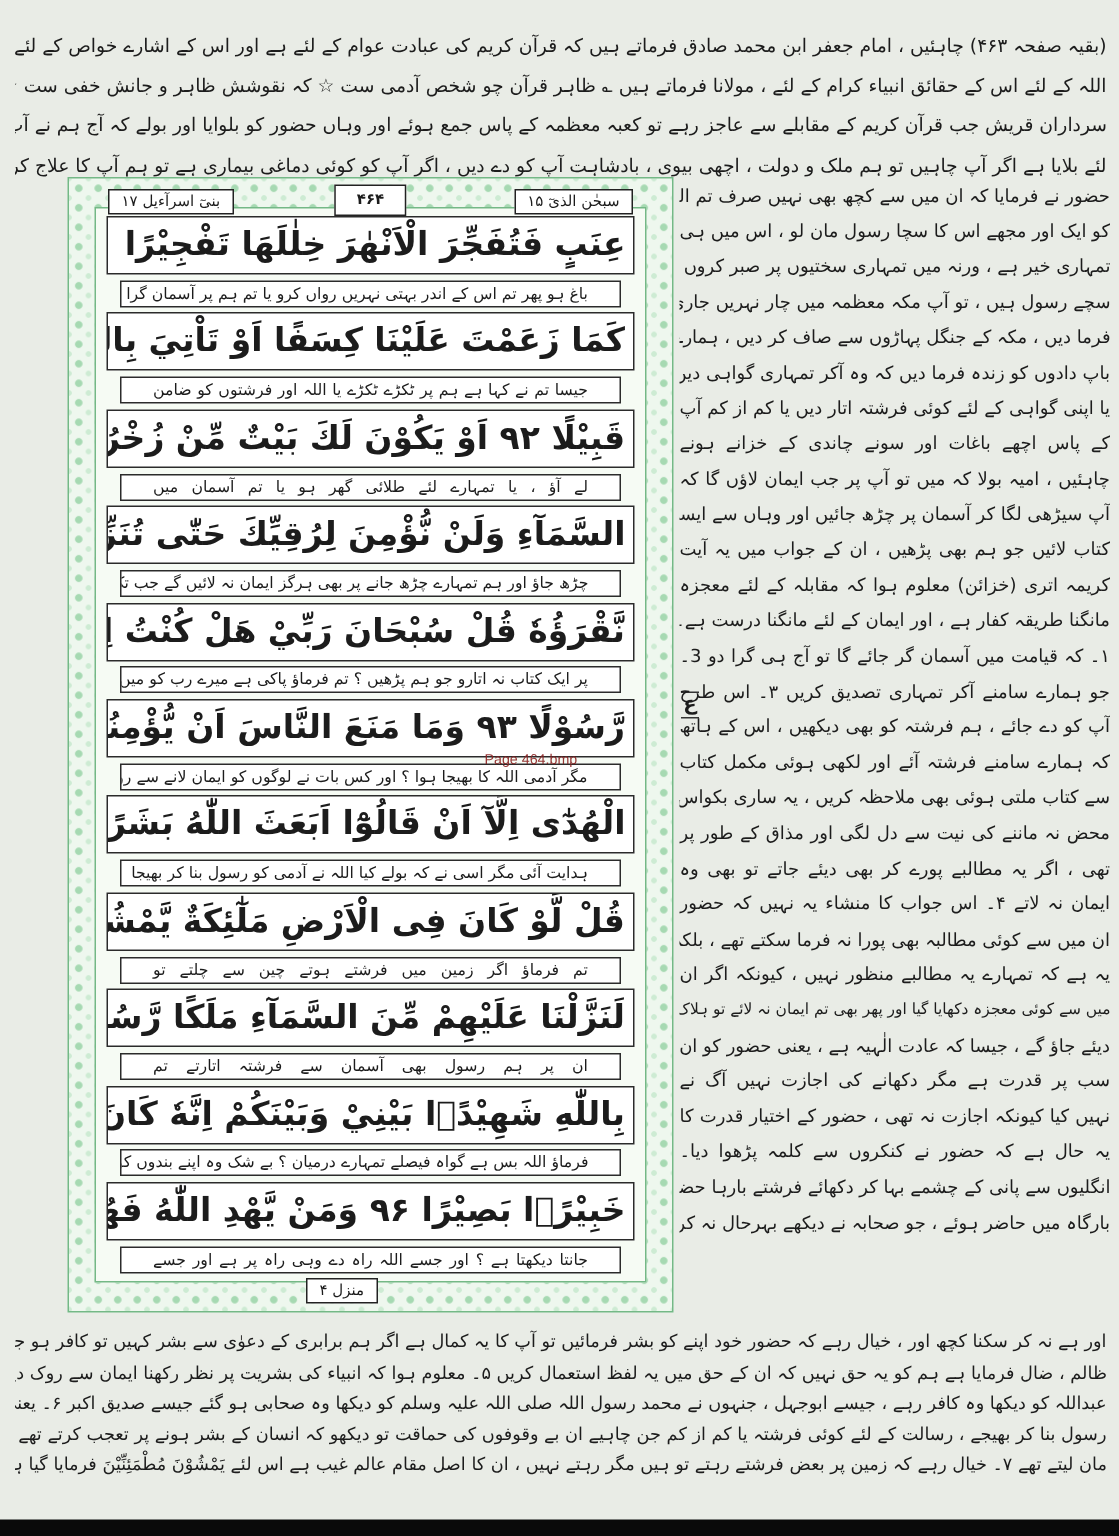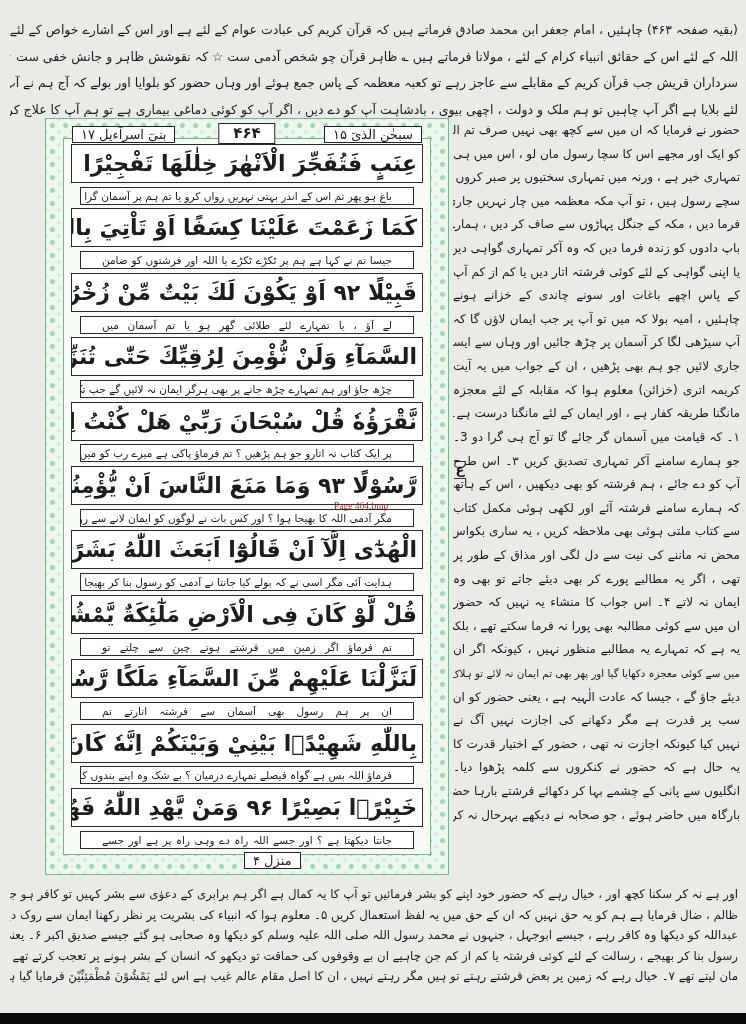--- a/index.html
+++ b/index.html
@@ -17,33 +17,33 @@
       background-size:13px 13px,13px 13px;background-position:0 0,6.5px 6.5px;
       padding:19px 17px;}
   .frame-inner{border:1px solid #74b886;background:#f6fbf4;height:100%;box-sizing:border-box;
       display:flex;flex-direction:column;justify-content:space-between;padding:5px 7px;}
   .ar{direction:rtl;font-weight:bold;font-size:22px;line-height:37px;height:39px;
       border:1px solid #2b2b2b;background:#fff;padding:0 5px;box-sizing:border-box;
       text-align:justify;text-align-last:justify;overflow:hidden;white-space:nowrap;}
   .ur{direction:rtl;font-size:10.5px;line-height:16px;height:18px;border:1px solid #2b2b2b;
       background:#fff;margin:0 9px;padding:0 21px;box-sizing:border-box;
       text-align:justify;text-align-last:justify;overflow:hidden;white-space:nowrap;}
-  .cart{position:absolute;background:#fff;border:1px solid #222;font-size:13px;
+  .cart{position:absolute;background:#fff;border:1px solid #222;font-size:10px;
       line-height:15px;padding:0 8px;direction:rtl;white-space:nowrap;}
   .cart-juz{top:7px;right:26px;text-align:center;}
-  .cart-page{top:4px;left:50%;transform:translateX(-50%);font-size:15px;font-weight:bold;
+  .cart-page{top:4px;left:50%;transform:translateX(-50%);font-size:10px;font-weight:bold;
       line-height:19px;padding:0 14px;}
   .cart-surah{top:7px;left:26px;}
-  .cart-manzil{bottom:5px;left:158px;margin-left:40px;}
+  .cart-manzil{bottom:5px;left:158px;}
   
   .ruku{position:absolute;left:452px;top:460px;width:16px;text-align:center;}
   .ruku .bar{display:block;height:0;border-top:1px solid #333;margin:1px 2px;}
   .ruku .ain{display:block;font-size:13px;font-weight:bold;line-height:14px;}
   
-  .watermark{position:absolute;left:334px;top:501px;font-family:Liberation Serif, serif;
+  .watermark{position:absolute;left:323px;top:501px;font-family:Liberation Sans, sans-serif;
       font-size:9.5px;color:#8b2121;opacity:.9;}
   
   .right-col{position:absolute;left:453px;top:119px;width:287px;direction:rtl;}
   .rline{font-size:12px;line-height:23.62px;height:23.62px;text-align:justify;
       text-align-last:justify;overflow:hidden;white-space:nowrap;}
   .rline.small{font-size:10.3px;}
   
   .bottom-block{position:absolute;left:10px;top:884px;width:728px;direction:rtl;}
   .bline{font-size:11.8px;line-height:20.6px;height:20.6px;text-align:justify;
       text-align-last:justify;overflow:hidden;white-space:nowrap;}
@@ -75,21 +75,21 @@
       <div class="ur">جیسا تم نے کہا ہے ہم پر ٹکڑے ٹکڑے یا اللہ اور فرشتوں کو ضامن</div>
       <div class="ar">قَبِيْلًا ۹۲ اَوْ يَكُوْنَ لَكَ بَيْتٌ مِّنْ زُخْرُفٍ اَوْ تَرْقٰى فِي</div>
       <div class="ur">لے آؤ ، یا تمہارے لئے طلائی گھر ہو یا تم آسمان میں</div>
       <div class="ar">السَّمَآءِ وَلَنْ نُّؤْمِنَ لِرُقِيِّكَ حَتّٰى تُنَزِّلَ عَلَيْنَا كِتٰبًا</div>
       <div class="ur">چڑھ جاؤ اور ہم تمہارے چڑھ جانے پر بھی ہرگز ایمان نہ لائیں گے جب تک ہم</div>
       <div class="ar">نَّقْرَؤُهٗ قُلْ سُبْحَانَ رَبِّيْ هَلْ كُنْتُ اِلَّا بَشَرًا</div>
       <div class="ur">پر ایک کتاب نہ اتارو جو ہم پڑھیں ؟ تم فرماؤ پاکی ہے میرے رب کو میں کون ہوں</div>
       <div class="ar">رَّسُوْلًا ۹۳ وَمَا مَنَعَ النَّاسَ اَنْ يُّؤْمِنُوْٓا اِذْ جَآءَهُمُ</div>
       <div class="ur">مگر آدمی اللہ کا بھیجا ہوا ؟ اور کس بات نے لوگوں کو ایمان لانے سے روکا جب انہیں پاس</div>
       <div class="ar">الْهُدٰٓى اِلَّآ اَنْ قَالُوْٓا اَبَعَثَ اللّٰهُ بَشَرًا رَّسُوْلًا ۹۴</div>
-      <div class="ur">ہدایت آئی مگر اسی نے کہ بولے کیا جانتا نے آدمی کو رسول بنا کر بھیجا</div>
+      <div class="ur">ہدایت آئی مگر اسی نے کہ بولے کیا اللہ نے آدمی کو رسول بنا کر بھیجا</div>
       <div class="ar">قُلْ لَّوْ كَانَ فِى الْاَرْضِ مَلٰٓئِكَةٌ يَّمْشُوْنَ مُطْمَئِنِّيْنَ</div>
       <div class="ur">تم فرماؤ اگر زمین میں فرشتے ہوتے چین سے چلتے تو</div>
       <div class="ar">لَنَزَّلْنَا عَلَيْهِمْ مِّنَ السَّمَآءِ مَلَكًا رَّسُوْلًا ۹۵ قُلْ كَفٰى</div>
       <div class="ur">ان پر ہم رسول بھی آسمان سے فرشتہ اتارتے تم</div>
       <div class="ar">بِاللّٰهِ شَهِيْدًۢا بَيْنِيْ وَبَيْنَكُمْ اِنَّهٗ كَانَ بِعِبَادِهٖ</div>
       <div class="ur">فرماؤ اللہ بس ہے گواہ فیصلے تمہارے درمیان ؟ بے شک وہ اپنے بندوں کو</div>
       <div class="ar">خَبِيْرًۢا بَصِيْرًا ۹۶ وَمَنْ يَّهْدِ اللّٰهُ فَهُوَ الْمُهْتَدِ وَمَنْ</div>
       <div class="ur">جانتا دیکھتا ہے ؟ اور جسے اللہ راہ دے وہی راہ پر ہے اور جسے</div>
     </div>
   </div>
@@ -106,21 +106,21 @@
     <div class="rline">حضور نے فرمایا کہ ان میں سے کچھ بھی نہیں صرف تم اللہ</div>
     <div class="rline">کو ایک اور مجھے اس کا سچا رسول مان لو ، اس میں ہی</div>
     <div class="rline">تمہاری خیر ہے ، ورنہ میں تمہاری سختیوں پر صبر کروں گا ،</div>
     <div class="rline">سچے رسول ہیں ، تو آپ مکہ معظمہ میں چار نہریں جاری</div>
     <div class="rline">فرما دیں ، مکہ کے جنگل پہاڑوں سے صاف کر دیں ، ہمارے</div>
     <div class="rline">باپ دادوں کو زندہ فرما دیں کہ وہ آکر تمہاری گواہی دیں ،</div>
     <div class="rline">یا اپنی گواہی کے لئے کوئی فرشتہ اتار دیں یا کم از کم آپ</div>
     <div class="rline">کے پاس اچھے باغات اور سونے چاندی کے خزانے ہونے</div>
     <div class="rline">چاہئیں ، امیہ بولا کہ میں تو آپ پر جب ایمان لاؤں گا کہ</div>
     <div class="rline">آپ سیڑھی لگا کر آسمان پر چڑھ جائیں اور وہاں سے ایسی</div>
-    <div class="rline">جاری لائیں جو ہم بھی پڑھیں ، ان کے جواب میں یہ آیت</div>
+    <div class="rline">کتاب لائیں جو ہم بھی پڑھیں ، ان کے جواب میں یہ آیت</div>
     <div class="rline">کریمہ اتری (خزائن) معلوم ہوا کہ مقابلہ کے لئے معجزہ</div>
     <div class="rline">مانگنا طریقہ کفار ہے ، اور ایمان کے لئے مانگنا درست ہے۔</div>
     <div class="rline">۱۔ کہ قیامت میں آسمان گر جائے گا تو آج ہی گرا دو 3۔</div>
     <div class="rline">جو ہمارے سامنے آکر تمہاری تصدیق کریں ۳۔ اس طرح</div>
     <div class="rline">آپ کو دے جائے ، ہم فرشتہ کو بھی دیکھیں ، اس کے ہاتھ</div>
     <div class="rline">کہ ہمارے سامنے فرشتہ آئے اور لکھی ہوئی مکمل کتاب</div>
     <div class="rline">سے کتاب ملتی ہوئی بھی ملاحظہ کریں ، یہ ساری بکواس</div>
     <div class="rline">محض نہ ماننے کی نیت سے دل لگی اور مذاق کے طور پر</div>
     <div class="rline">تھی ، اگر یہ مطالبے پورے کر بھی دیئے جاتے تو بھی وہ</div>
     <div class="rline">ایمان نہ لاتے ۴۔ اس جواب کا منشاء یہ نہیں کہ حضور</div>

